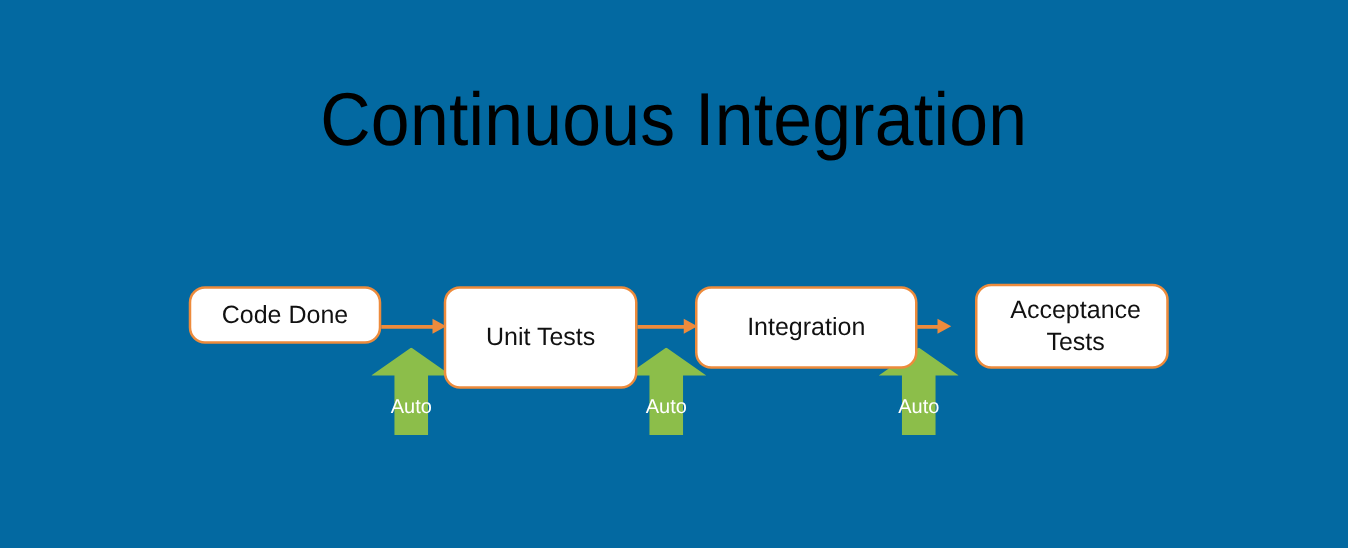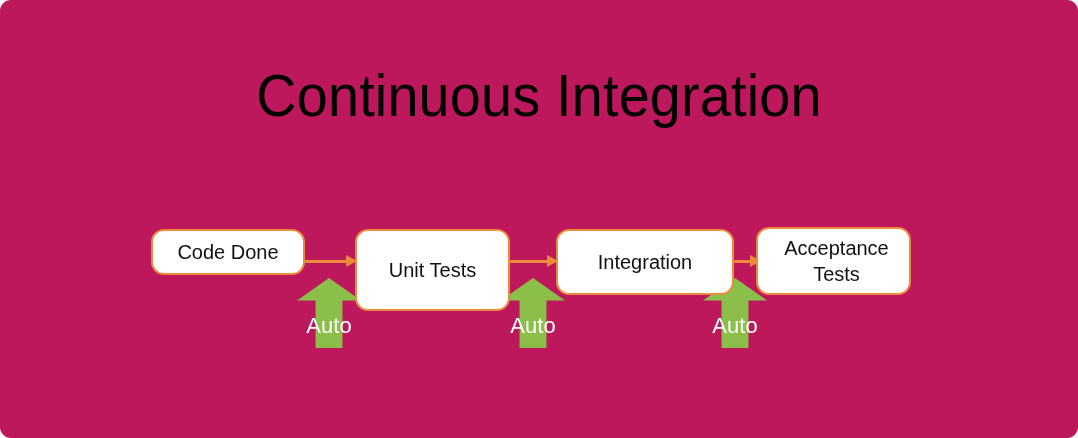--- a/index.html
+++ b/index.html
@@ -12,22 +12,21 @@
     height: 438px;
     position: relative;
     overflow: hidden;
     font-family: "Liberation Sans", "DejaVu Sans", sans-serif;
     -webkit-font-smoothing: antialiased;
   }
 
   #diagram-root {
     position: absolute;
     inset: 0;
-    background: #be185d;
-    border-radius: 11px;
+    background: #0369a1;
   }
 
   
   .title {
     position: absolute;
     left: 0;
     top: 60px;
     width: 1078px;
     text-align: center;
     font-size: 60px;
@@ -95,21 +94,21 @@
     -webkit-clip-path: polygon(50% 0%, 100% 32%, 71% 32%, 71% 100%, 29% 100%, 29% 32%, 0% 32%);
     clip-path: polygon(50% 0%, 100% 32%, 71% 32%, 71% 100%, 29% 100%, 29% 32%, 0% 32%);
   }
   .auto-arrow .auto-label {
     position: absolute;
     left: 0;
     right: 0;
     bottom: 12px;
     text-align: center;
     color: #ffffff;
-    font-size: 22px;
+    font-size: 16px;
     line-height: 20px;
     font-weight: 400;
     pointer-events: none;
   }
 </style>
 </head>
 <body>
 
 <div id="diagram-root">
 
@@ -150,18 +149,18 @@
   </div>
 
   <div class="stage-box" style="left:355px; top:229px; width:155px; height:82px;">
     <span>Unit Tests</span>
   </div>
 
   <div class="stage-box" style="left:556px; top:229px; width:178px; height:66px;">
     <span>Integration</span>
   </div>
 
-  <div class="stage-box" style="left:756px; top:227px; width:155px; height:68px; flex-direction:column; line-height:26px;padding-left:12px;">
+  <div class="stage-box" style="left:780px; top:227px; width:155px; height:68px; flex-direction:column; line-height:26px;padding-left:12px;">
     <span>Acceptance</span>
     <span>Tests</span>
   </div>
 
 </div>
 
 </body></html>

